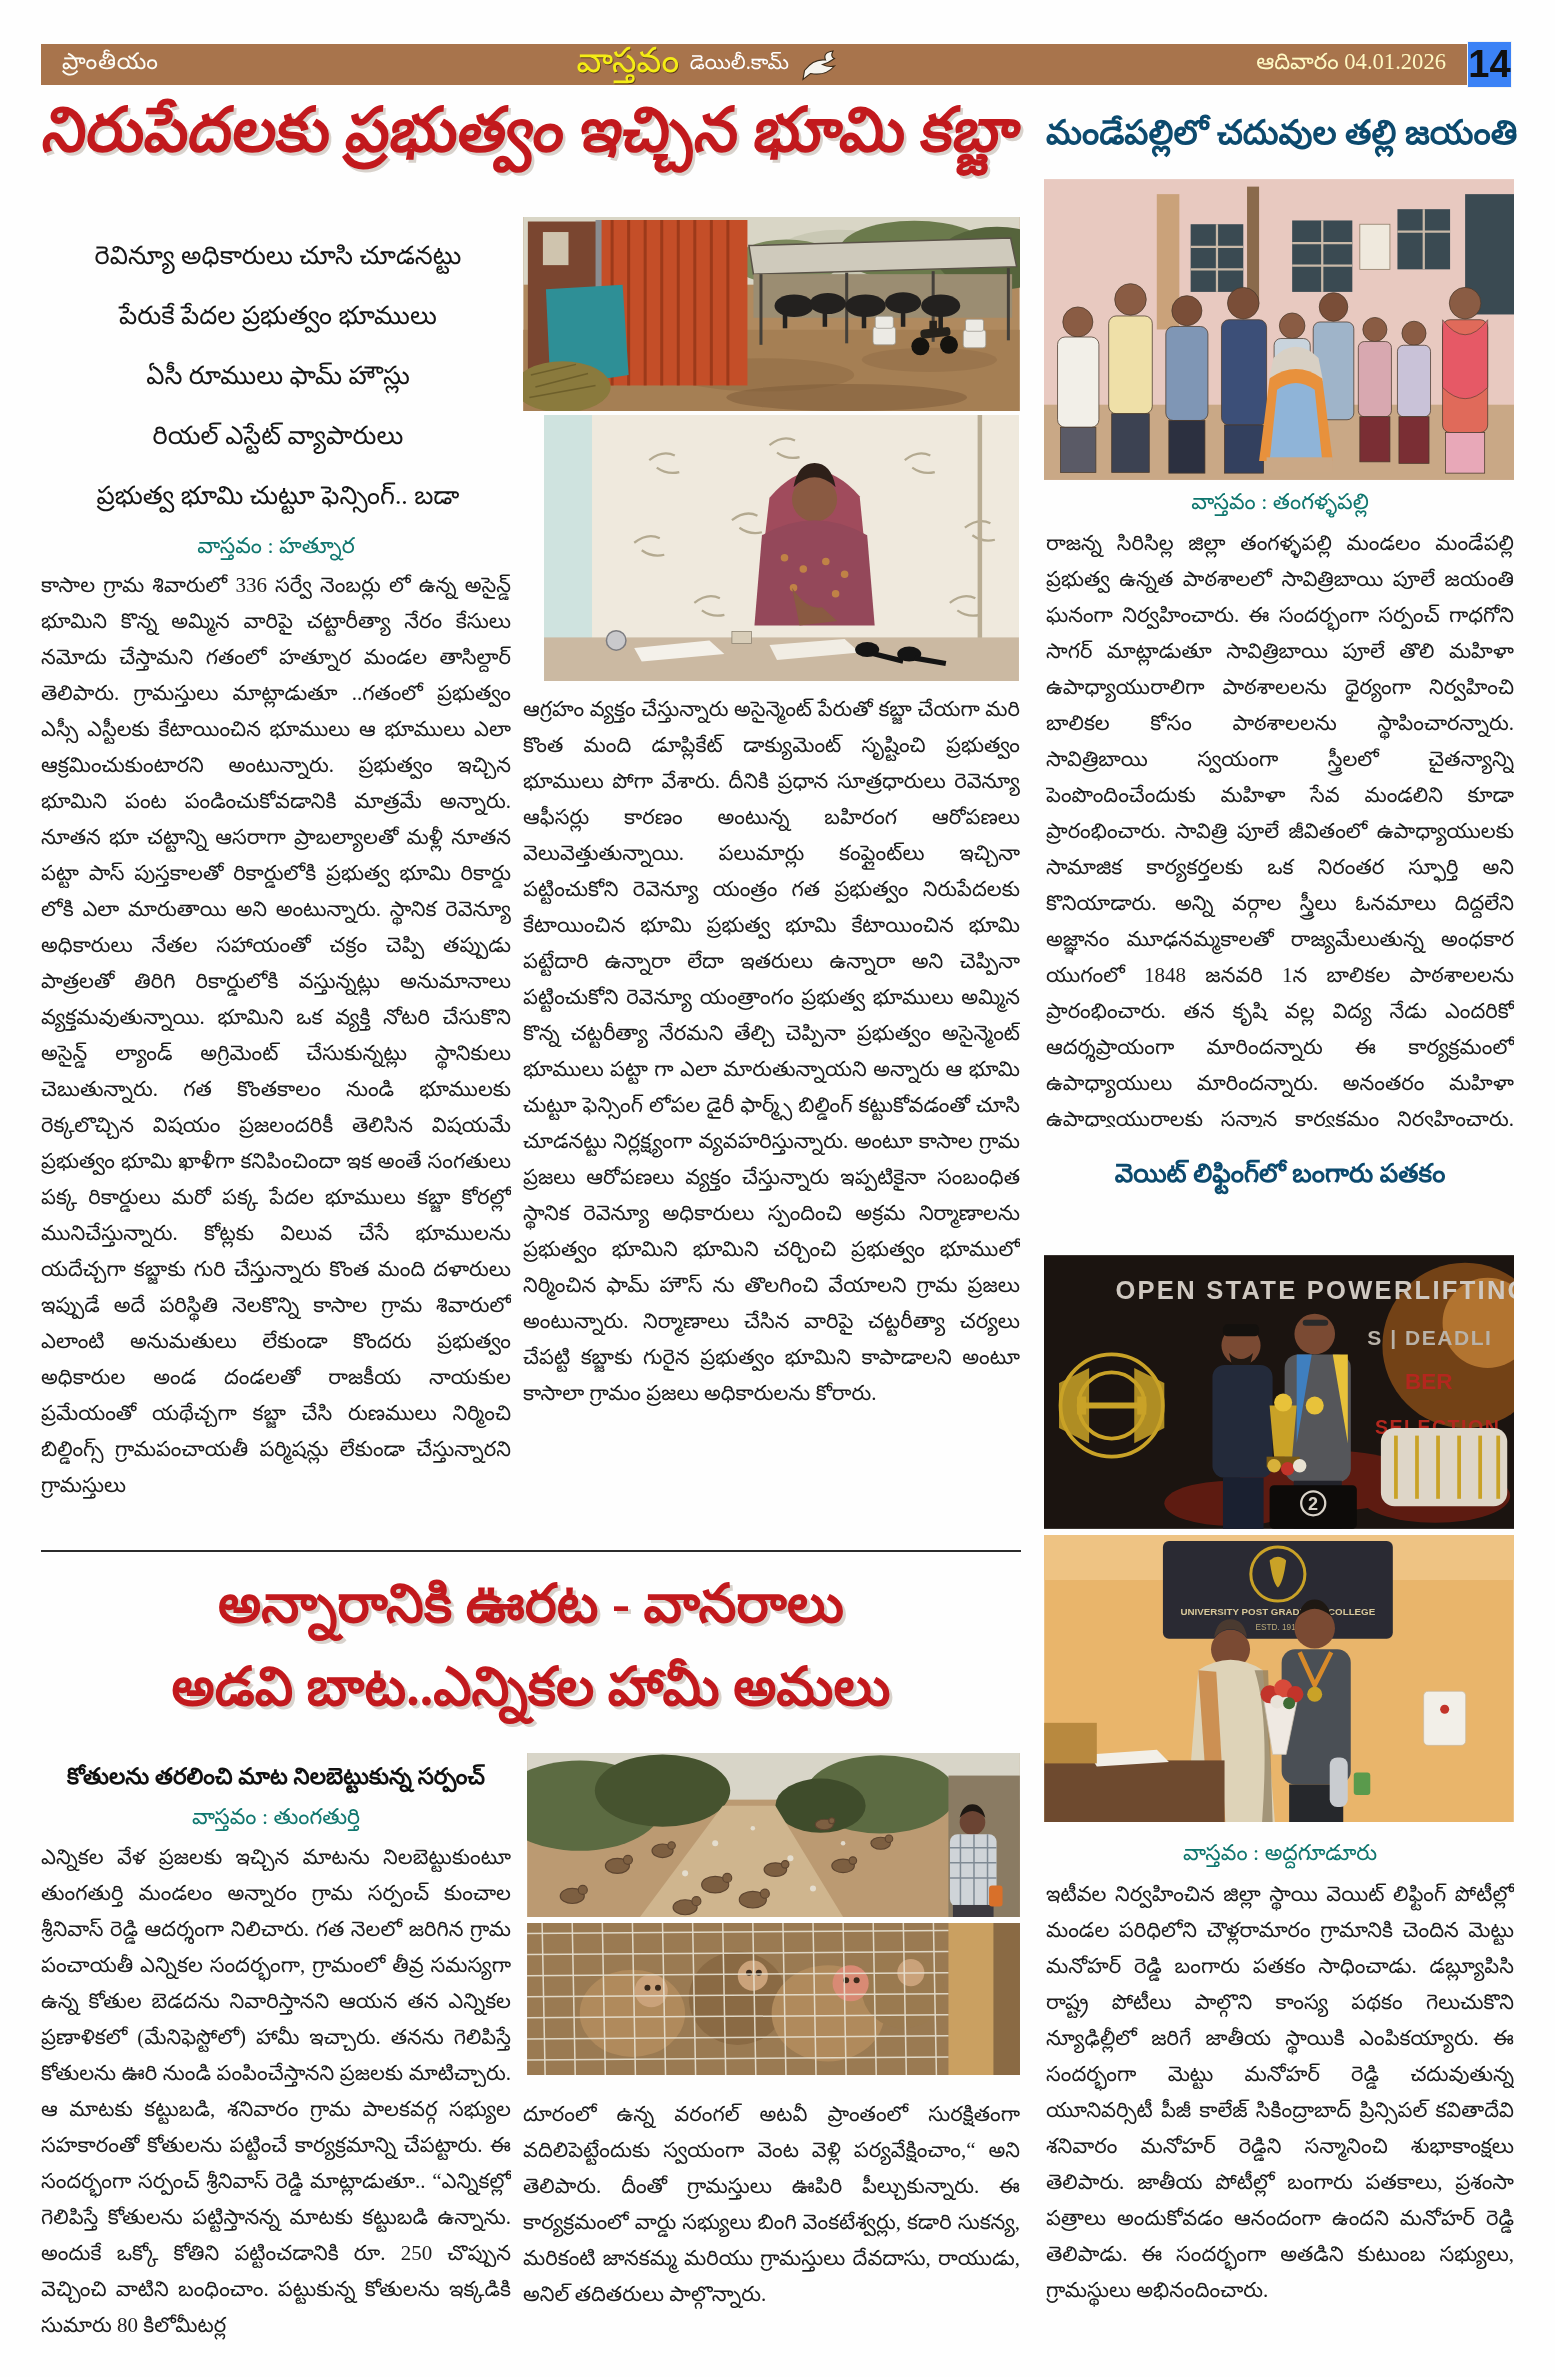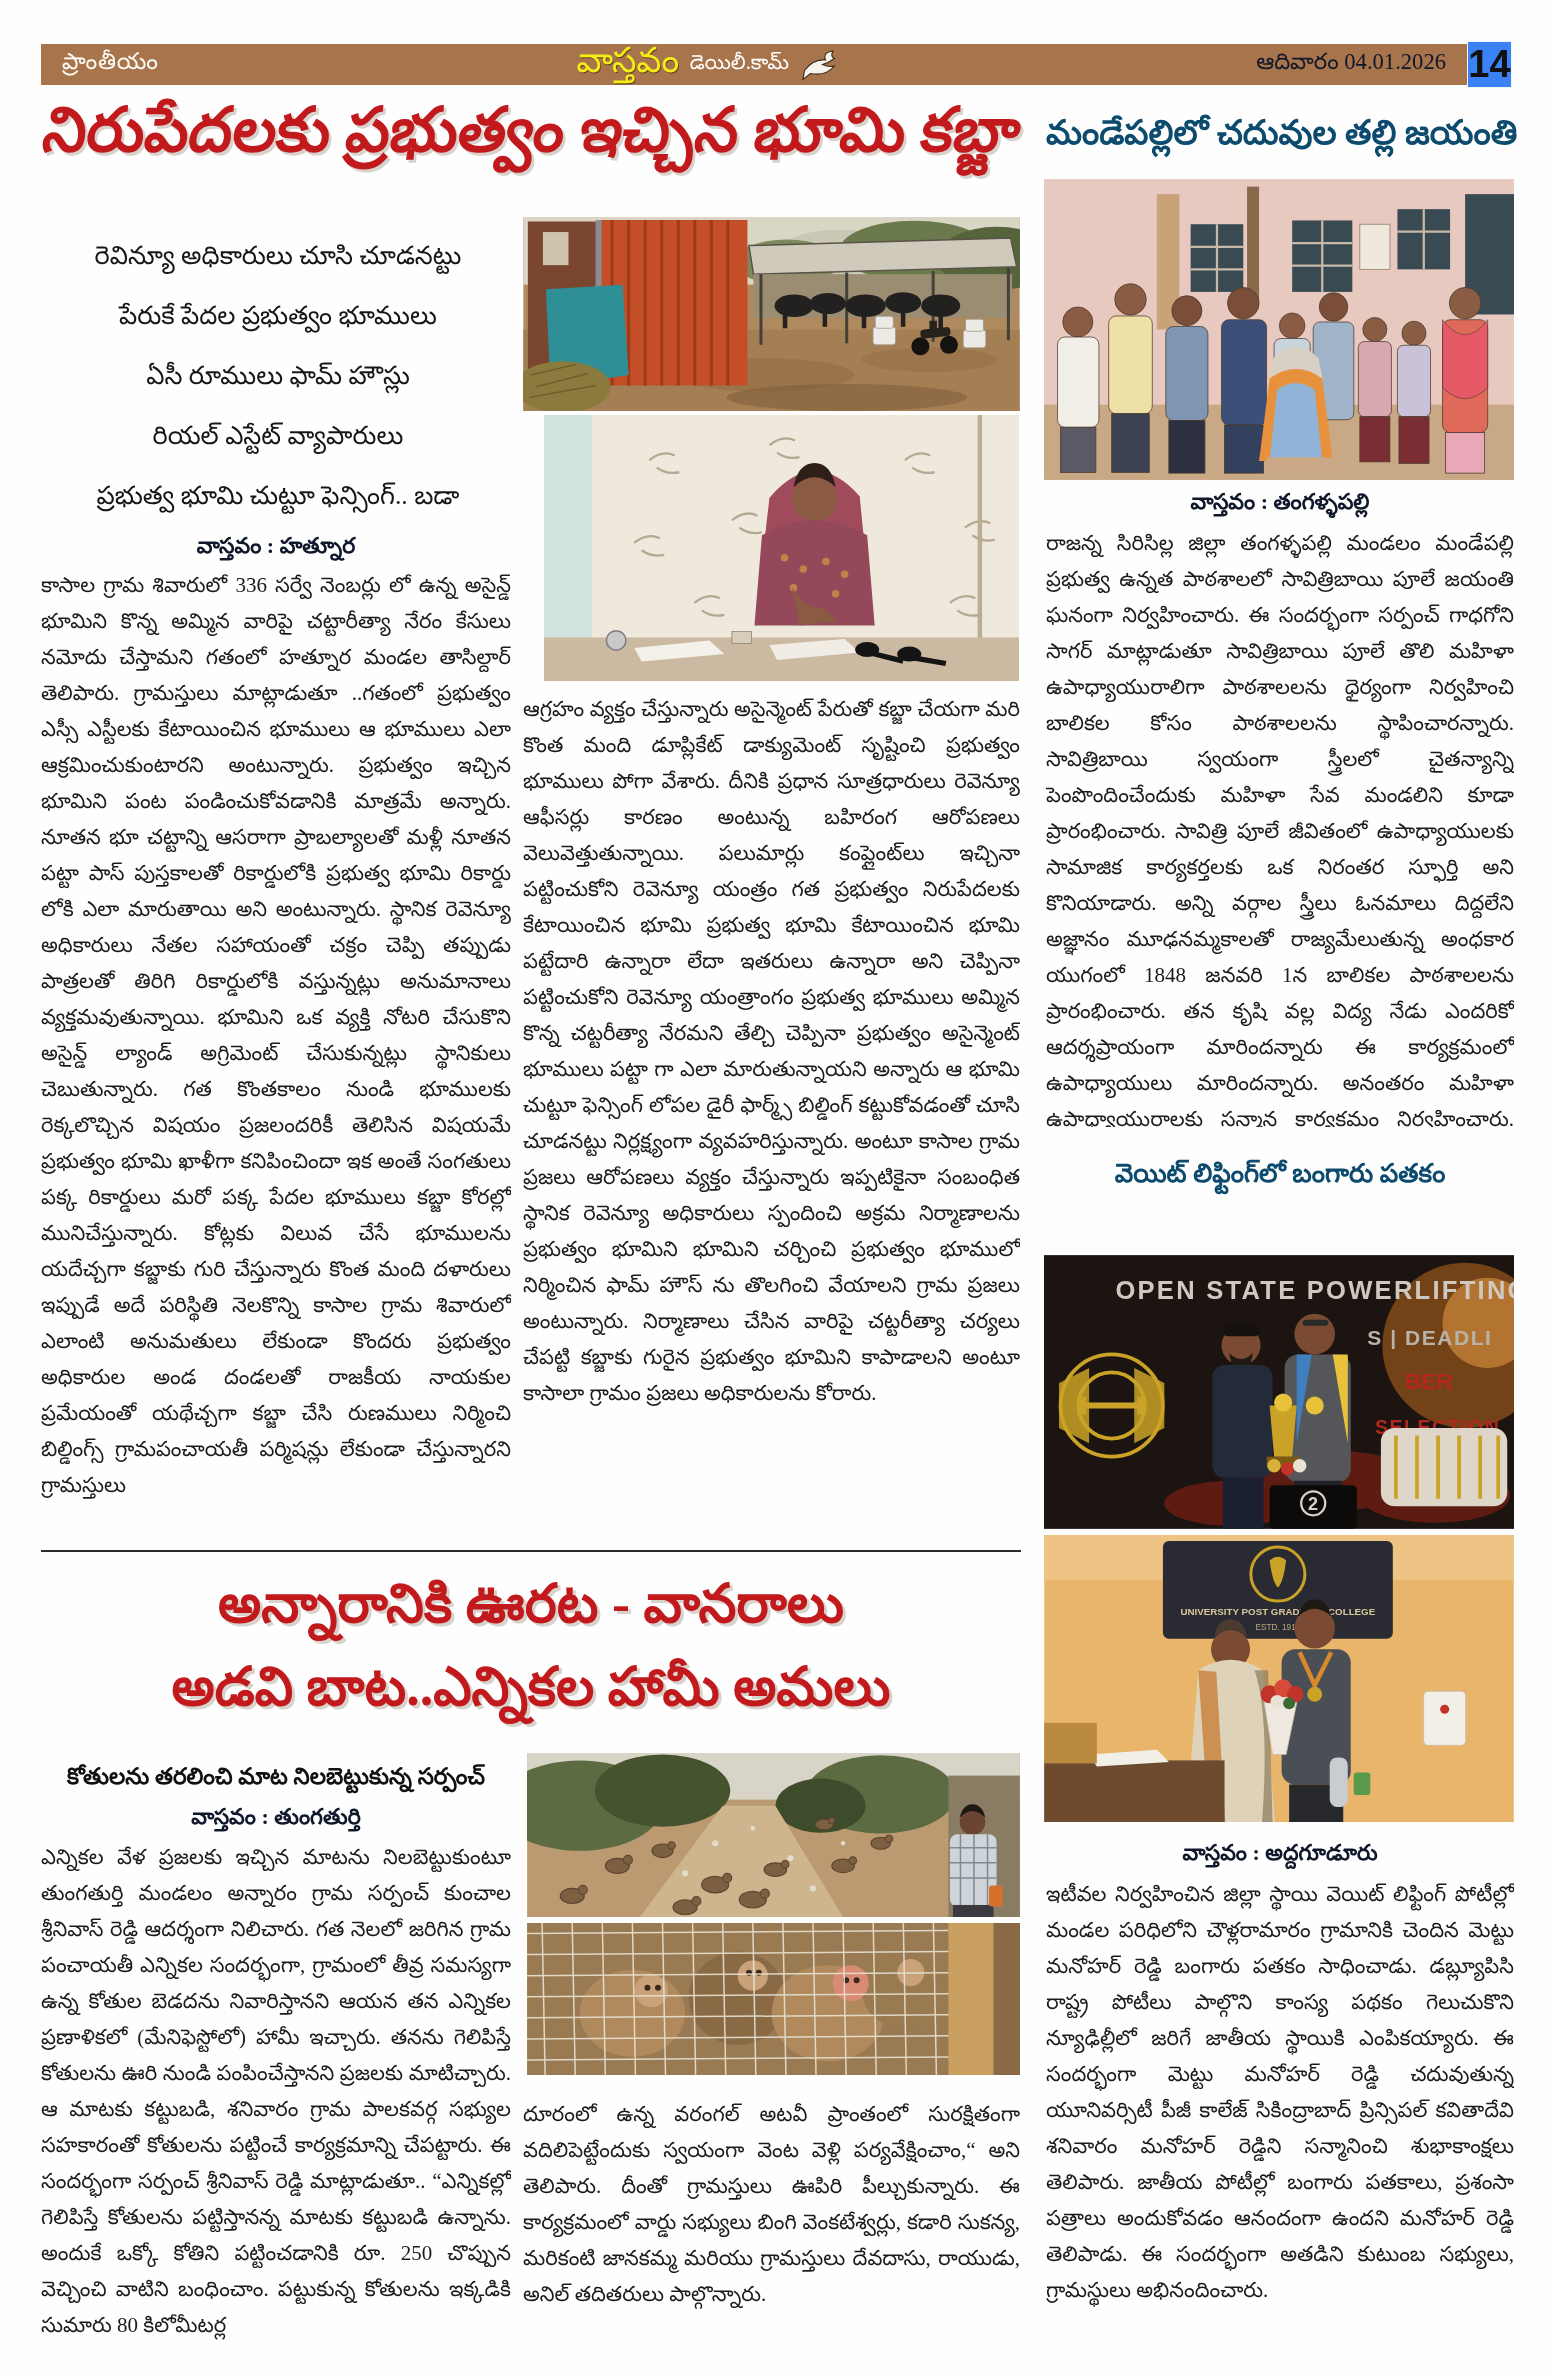--- a/index.html
+++ b/index.html
@@ -6,32 +6,32 @@
   #page{position:relative;width:1555px;height:2377px;background:#fefefe;overflow:hidden;
         font-family:"Liberation Serif","DejaVu Serif",serif;color:#1c1c1c;}
   .abs{position:absolute;}
   
   .band{background:#a8744c;display:flex;align-items:center;justify-content:space-between;
         padding:0 21px;box-sizing:border-box;}
   .band .section{color:#fdfdf6;font-size:23px;letter-spacing:0.8px;}
   .brandwrap{display:flex;align-items:center;gap:10.5px;}
   .brand{color:#f4ec16;font-size:35px;font-weight:normal;text-shadow:0.8px 0.8px 0 #5c3a1d;}
   .brand-suffix{color:#ffffff;font-size:20.3px;}
-  .band .date{color:#0f172a;font-size:22.6px;}
+  .band .date{color:#fef9c3;font-size:22.6px;}
   .pagebox{background:#3b82f6;display:flex;align-items:center;justify-content:center;
            border:1.5px solid #f4f4f4;box-sizing:border-box;}
   .pagebox span{font-family:"Liberation Sans",sans-serif;font-weight:bold;font-size:38px;color:#111;}
   
   .hl-red{color:#c2191d;font-weight:bold;text-align:center;white-space:nowrap;
           text-shadow:3px 3px 0 #d8d2cc;}
   .hl-red.lead{font-size:62px;transform:skewX(-8deg);}
   .hl-red.second{font-size:54px;line-height:83px;transform:none;}
   .hl-black{color:#0c4a6e;font-weight:bold;text-align:center;white-space:nowrap;}
   .deck div{text-align:center;font-weight:normal;font-size:25.6px;line-height:60px;color:#161616;}
-  .byline{text-align:center;font-weight:bold;font-size:22px;color:#0f172a;}
+  .byline{text-align:center;font-weight:normal;font-size:22px;color:#0f766e;}
   .subhead{text-align:center;font-weight:bold;font-size:23px;color:#111;white-space:nowrap;}
   .bodytext{font-size:21px;line-height:36px;text-align:justify;overflow:hidden;color:#1b1b1b;}
   .rule{background:#2b2b2b;}
   .photo{display:block;}
   svg text{font-family:"Liberation Sans","DejaVu Sans",sans-serif;}
 </style>
 </head>
 <body>
 
 <div id="page">

